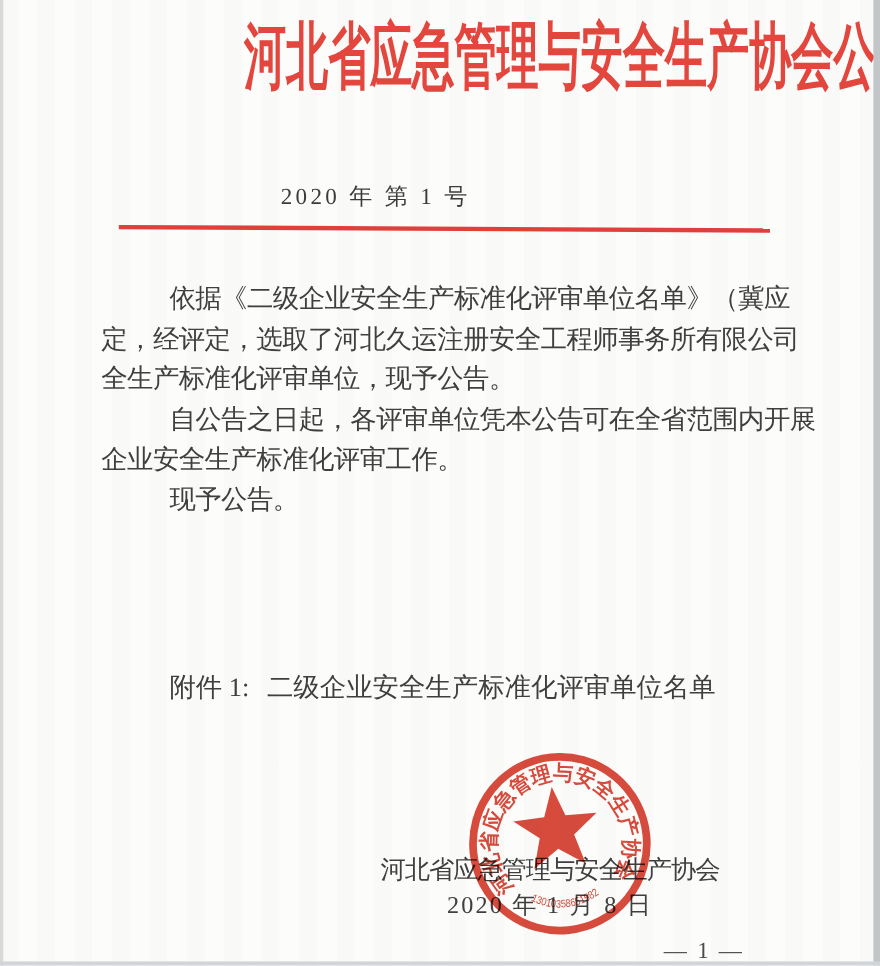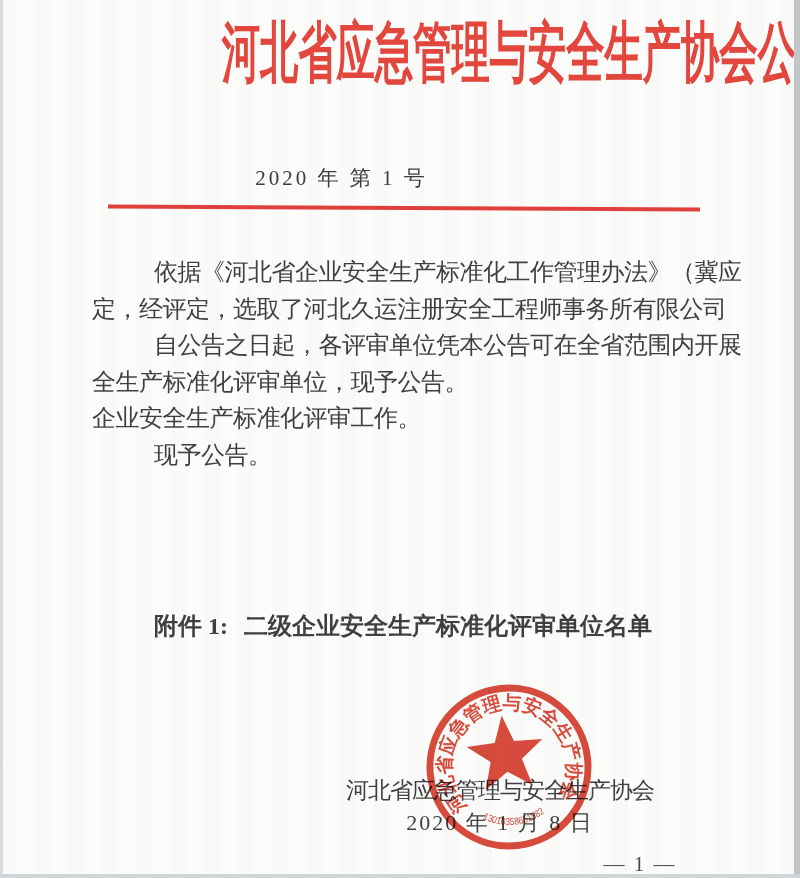--- a/index.html
+++ b/index.html
@@ -45,21 +45,21 @@
     position:absolute;top:254px;left:92px;width:624px;z-index:2;
   }
   .body-line{
     font-size:24px;line-height:36.5px;white-space:nowrap;
     letter-spacing:-0.5px;color:#3f3f3f;
   }
   .indent{padding-left:62px;}
   .attachments{
     position:absolute;top:606px;left:92px;width:624px;z-index:2;
   }
-  .attach-line{font-size:24px;line-height:40px;white-space:nowrap;color:#3f3f3f;font-weight:bold;}
+  .attach-line{font-size:24px;line-height:40px;white-space:nowrap;color:#3f3f3f;}
   .attach-line .attach-label{padding-left:62px;}
   .attach-line .attach-name{margin-left:16px;}
 
   .signature-org{
     position:absolute;top:775px;left:300px;width:400px;
     text-align:center;font-size:23px;letter-spacing:-1px;
     white-space:nowrap;color:#3f3f3f;z-index:2;
   }
   .signature-date{
     position:absolute;top:808px;left:300px;width:400px;
@@ -87,24 +87,24 @@
 
   <div class="doc-title">
     <span class="stretch">河北省应急管理与安全生产协会公告</span>
   </div>
 
   <div class="issue-line">2020 年 第 1 号</div>
 
   <div class="red-divider"></div>
 
   <div class="body-block">
-    <div class="body-line indent">依据《河北省企业安全生产标准化工作管理办法》（冀应</div>
+    <div class="body-line indent">依据《二级企业安全生产标准化评审单位名单》（冀应</div>
     <div class="body-line">定，经评定，选取了河北久运注册安全工程师事务所有限公司</div>
+    <div class="body-line">全生产标准化评审单位，现予公告。</div>
     <div class="body-line indent">自公告之日起，各评审单位凭本公告可在全省范围内开展</div>
-    <div class="body-line">全生产标准化评审单位，现予公告。</div>
     <div class="body-line">企业安全生产标准化评审工作。</div>
     <div class="body-line indent">现予公告。</div>
   </div>
 
   <div class="attachments">
     <div class="attach-line">
       <span class="attach-label">附件 1:</span><span class="attach-name">二级企业安全生产标准化评审单位名单</span>
     </div>
   </div>
 

